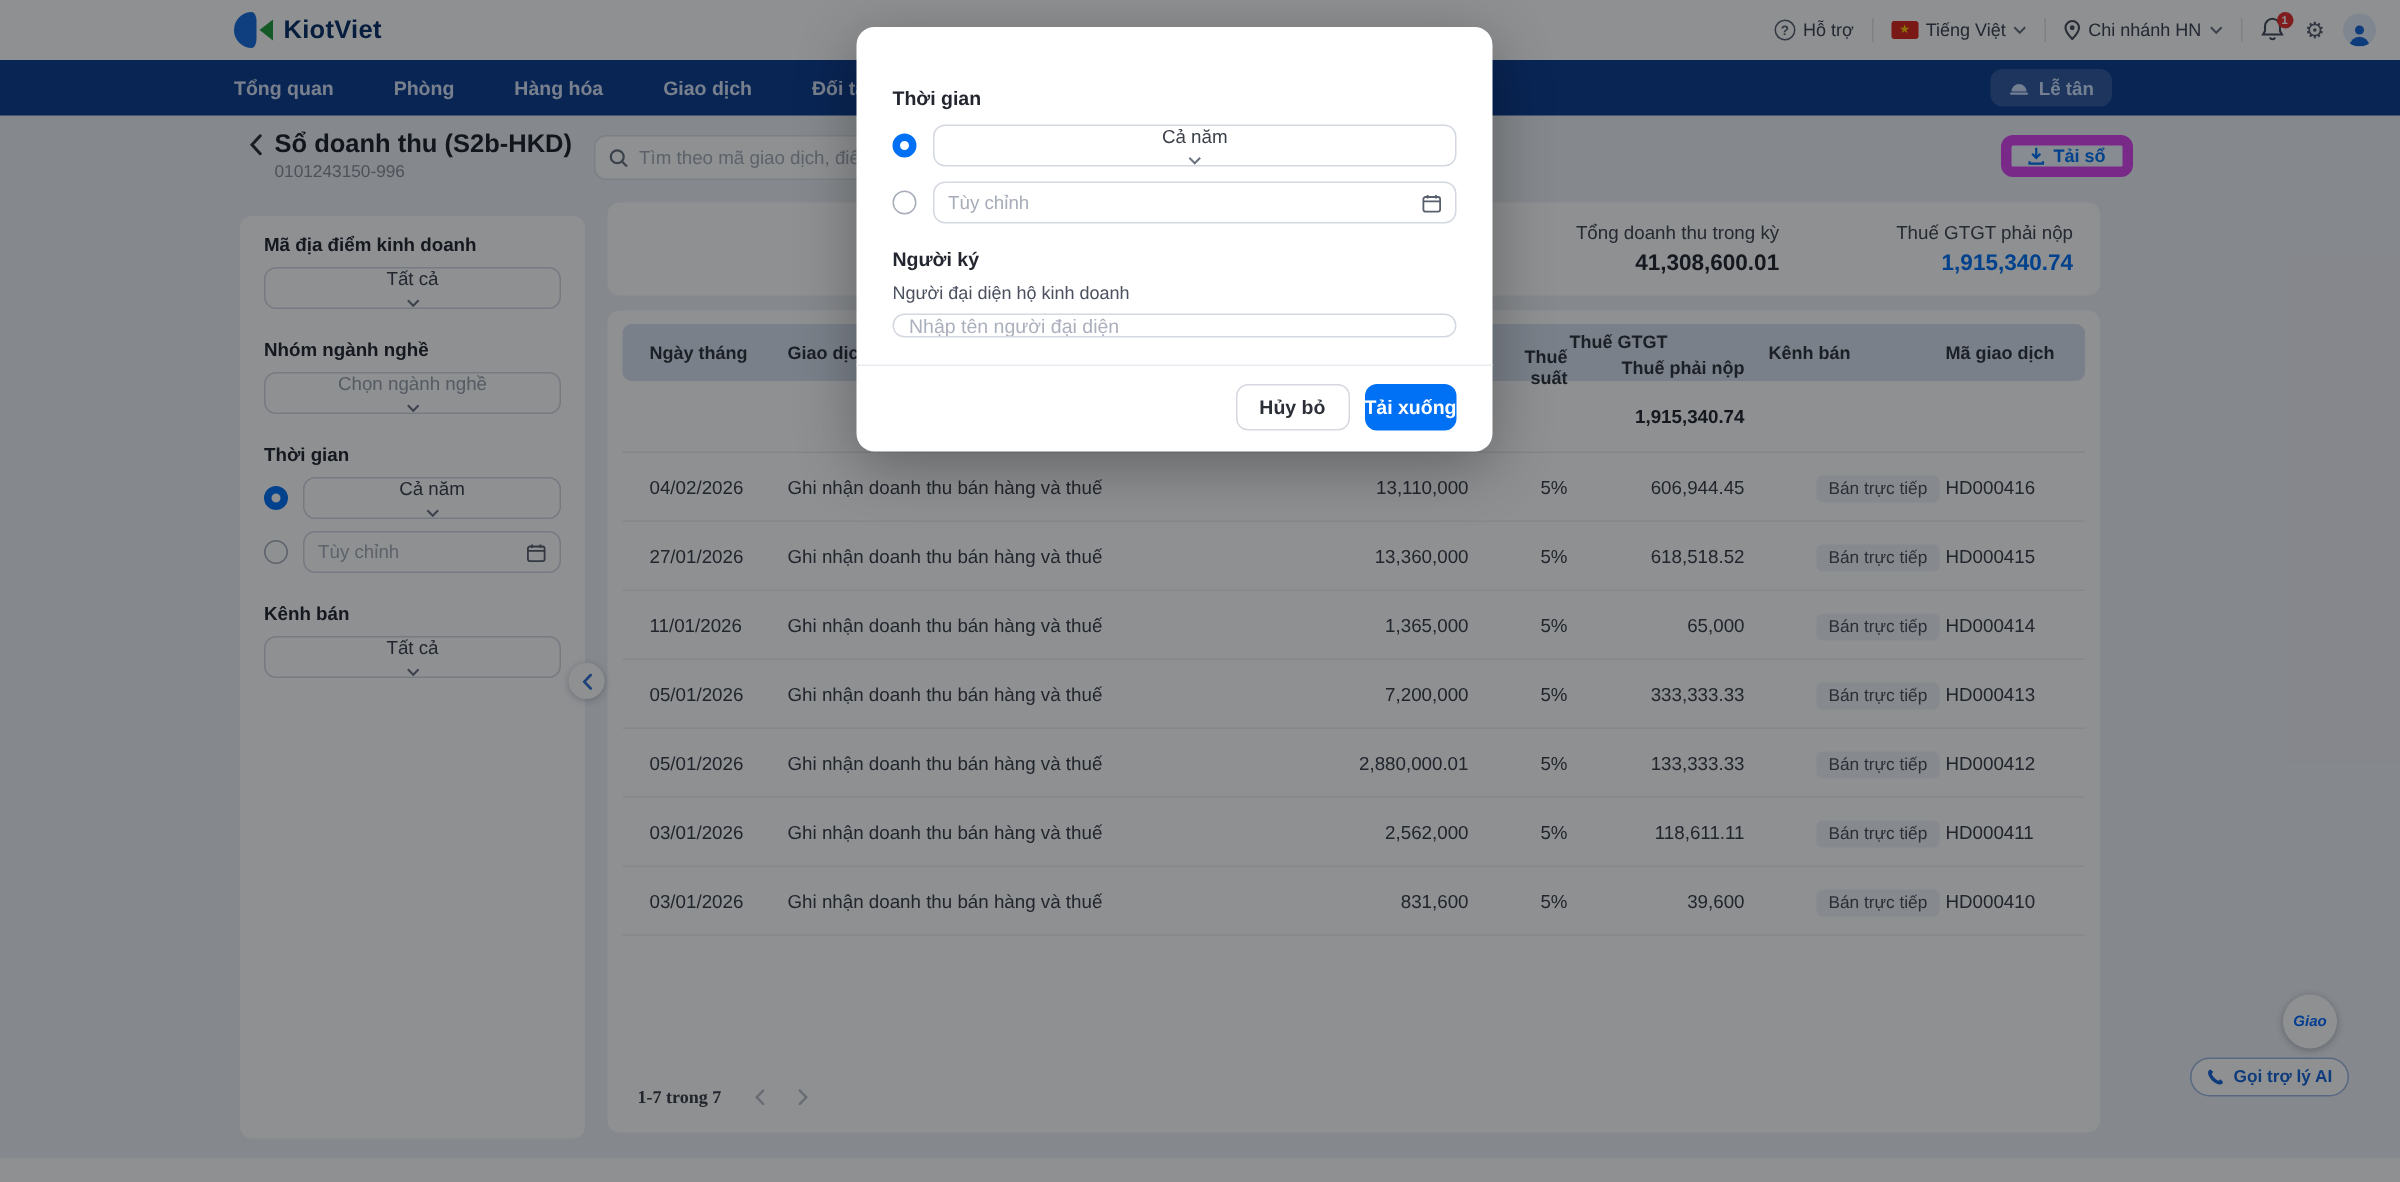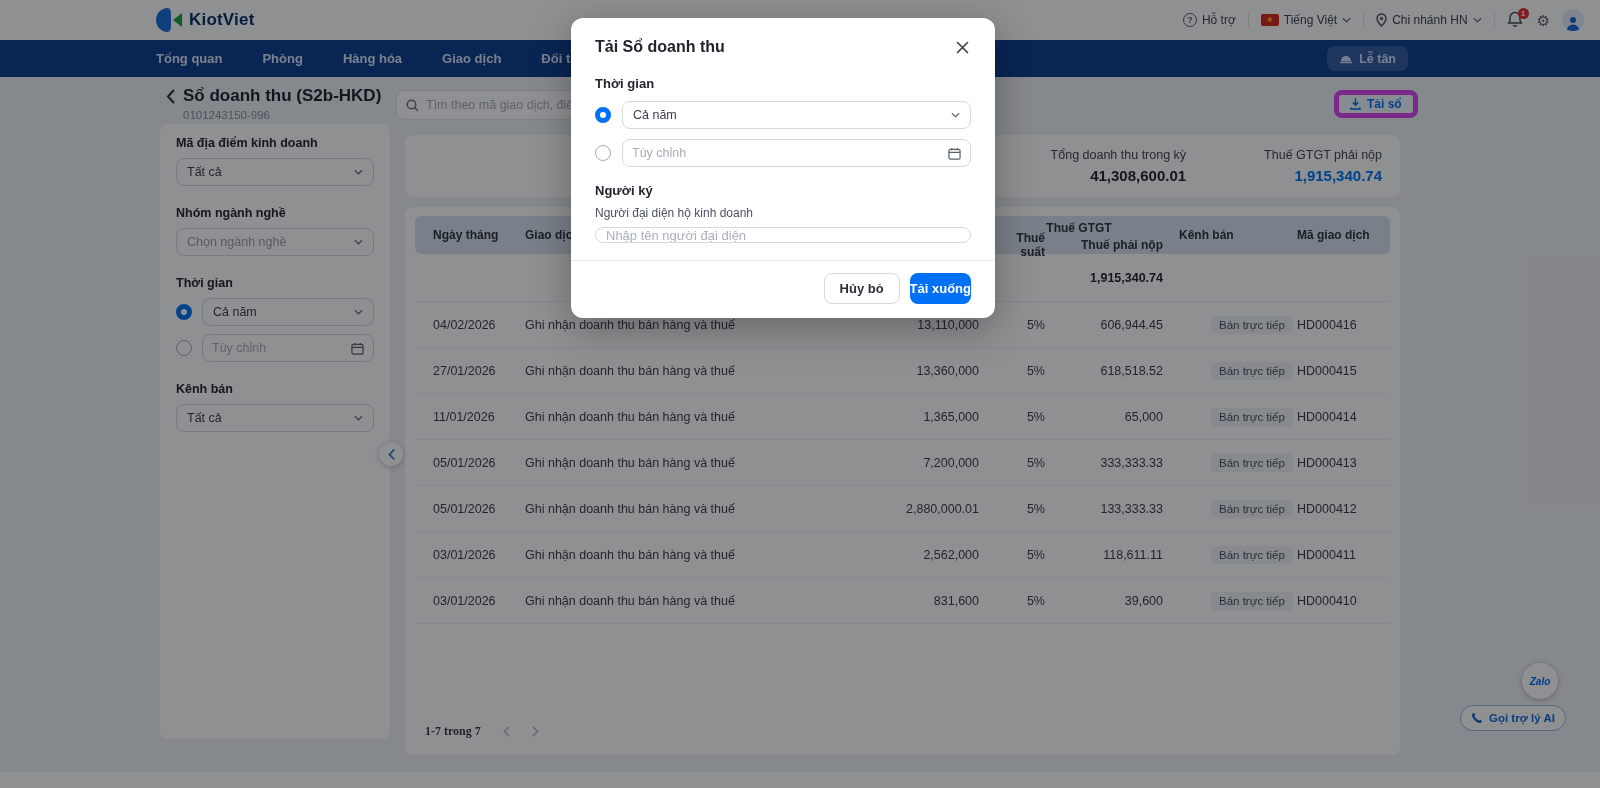--- a/index.html
+++ b/index.html
@@ -41,28 +41,28 @@
   
   .page-head { position:absolute; left:166px; top:86px; display:flex; gap:8px; align-items:flex-start; }
   .back-btn { margin-top:3px; cursor:pointer; }
   .page-title { font-size:17px; font-weight:800; color:#1d212a; }
   .page-subtitle { font-size:11.5px; color:#8a8f99; margin-top:3px; }
   .search-box { position:absolute; left:396px; top:90px; width:560px; height:30px; background:#fff;
     border:1px solid #e0e3ea; border-radius:8px; display:flex; align-items:center; padding:0 9px; gap:7px;}
   .search-box input { border:none; outline:none; flex:1; font-size:12.5px; font-family:inherit; color:#30333b; background:transparent;}
   .search-box input::placeholder { color:#a7adb8; }
   .btn-taiso { position:absolute; left:1334px; top:90px; height:28px; display:flex; align-items:center; gap:6px;
-    background:#f2f7ff; border:5px solid #d946ef; border-radius:8px; padding:0 11px;
+    background:#f2f7ff; border:7px solid #d946ef; border-radius:8px; padding:0 11px;
     color:#0070f4; font-size:12px; font-weight:700; cursor:pointer; font-family:inherit;}
   
-  .sidebar { position:absolute; left:160px; top:124px; width:230px; height:615px; background:#fff; border-radius:8px; padding:12px 16px;}
+  .sidebar { position:absolute; left:160px; top:144px; width:230px; height:615px; background:#fff; border-radius:8px; padding:12px 16px;}
   .f-label { font-size:12.5px; font-weight:700; color:#23262e; margin-bottom:8px; }
   .f-group { margin-bottom:20px; }
   .selectbox { height:28px; border:1px solid #d4d8e0; border-radius:8px; display:flex; align-items:center;
-    justify-content:space-between; padding:0 10px; font-size:12.5px; color:#3b3f49; cursor:pointer; background:#fff;}
+    justify-content:space-between; padding:0 10px; font-size:12.5px; color:#3b3f49; cursor:pointer; background:#fff;flex-direction:column;}
   .selectbox.muted { color:#9aa0ab; }
   .radio-row { display:flex; align-items:center; gap:10px; margin-bottom:8px; }
   .radio { width:16px; height:16px; border-radius:50%; background:#fff; border:1.5px solid #a6acb8; flex:none; cursor:pointer;}
   .radio.on { border:5px solid #0070f4; }
   .radio-row .selectbox, .radio-row .datebox { flex:1; }
   .datebox { height:28px; border:1px solid #d4d8e0; border-radius:8px; display:flex; align-items:center;
     justify-content:space-between; padding:0 9px; background:#fff; cursor:pointer;}
   .datebox .ph { font-size:12.5px; color:#a7adb8; }
   .collapse-btn { position:absolute; left:379px; top:442px; width:24px; height:24px; border-radius:50%;
     background:#fff; box-shadow:0 1px 5px rgba(20,30,60,.25); display:flex; align-items:center; justify-content:center; cursor:pointer; z-index:2;}
@@ -382,41 +382,33 @@
     </span>
     <span class="pg-arrow">
       <svg width="7" height="11" viewBox="0 0 7 11">
           <path d="M1.2 1 5.5 5.5 1.2 10" stroke="#b9bdc7" stroke-width="1.6" fill="none" stroke-linecap="round"></path>
         </svg>
     </span>
   </div>
 </div>
 
 <div class="zalo">
-  <span>Zalo</span>
+  <span>Giao</span>
 </div>
 <button class="ai-btn">
   <svg width="12" height="12" viewBox="0 0 12 12">
       <path d="M2.5 1C2 1 1 2 1 3c0 3.5 4.5 8 8 8 1 0 2-1 2-1.5L9.5 7.5 8 8.5C6.5 8 4 5.5 3.5 4L4.5 2.5z" fill="#1565d8"></path>
     </svg>
   <span>Gọi trợ lý AI</span>
 </button>
 <div class="footer-strip"></div>
 
 <div class="overlay"></div>
 
 <div class="modal">
-  <div class="modal-head">
-    <div class="modal-title">Tải Sổ doanh thu</div>
-    <span class="close-btn">
-      <svg width="13" height="13" viewBox="0 0 13 13">
-          <path d="M1.5 1.5 11.5 11.5M11.5 1.5 1.5 11.5" stroke="#3a3d45" stroke-width="1.6" stroke-linecap="round"></path>
-        </svg>
-    </span>
-  </div>
   <div class="m-label">Thời gian</div>
   <div class="m-row">
     <span class="radio on"></span>
     <div class="selectbox">
       <span>Cả năm</span>
       <svg class="chev" viewBox="0 0 10 6">
           <path d="M1 1l4 4 4-4" stroke="#6b7280" stroke-width="1.5" fill="none"></path>
         </svg>
     </div>
   </div>

